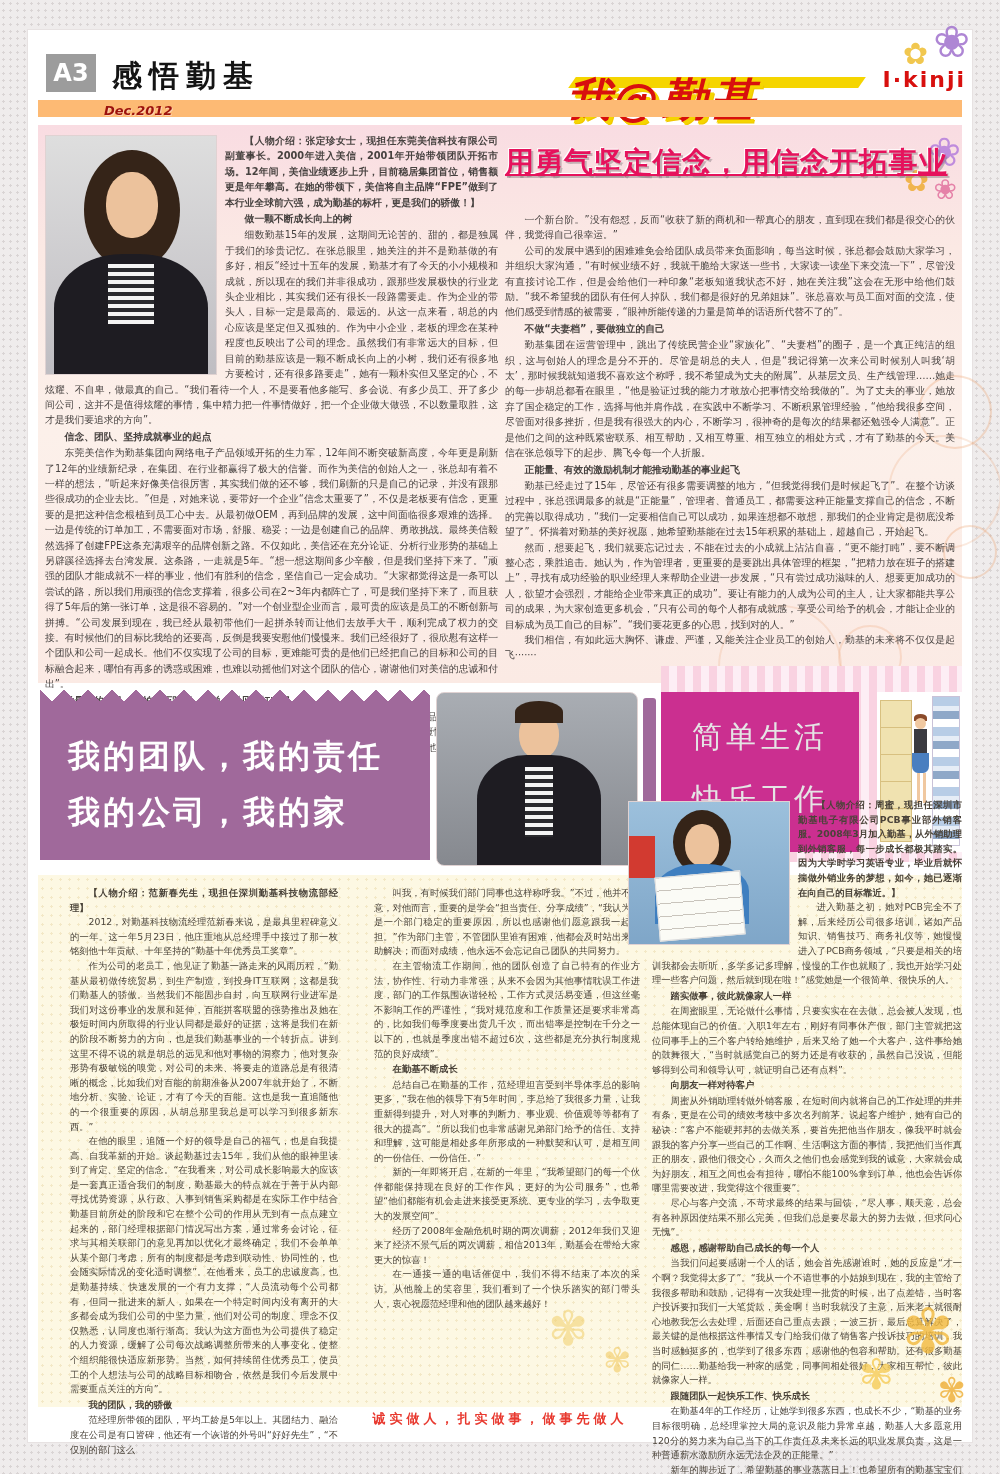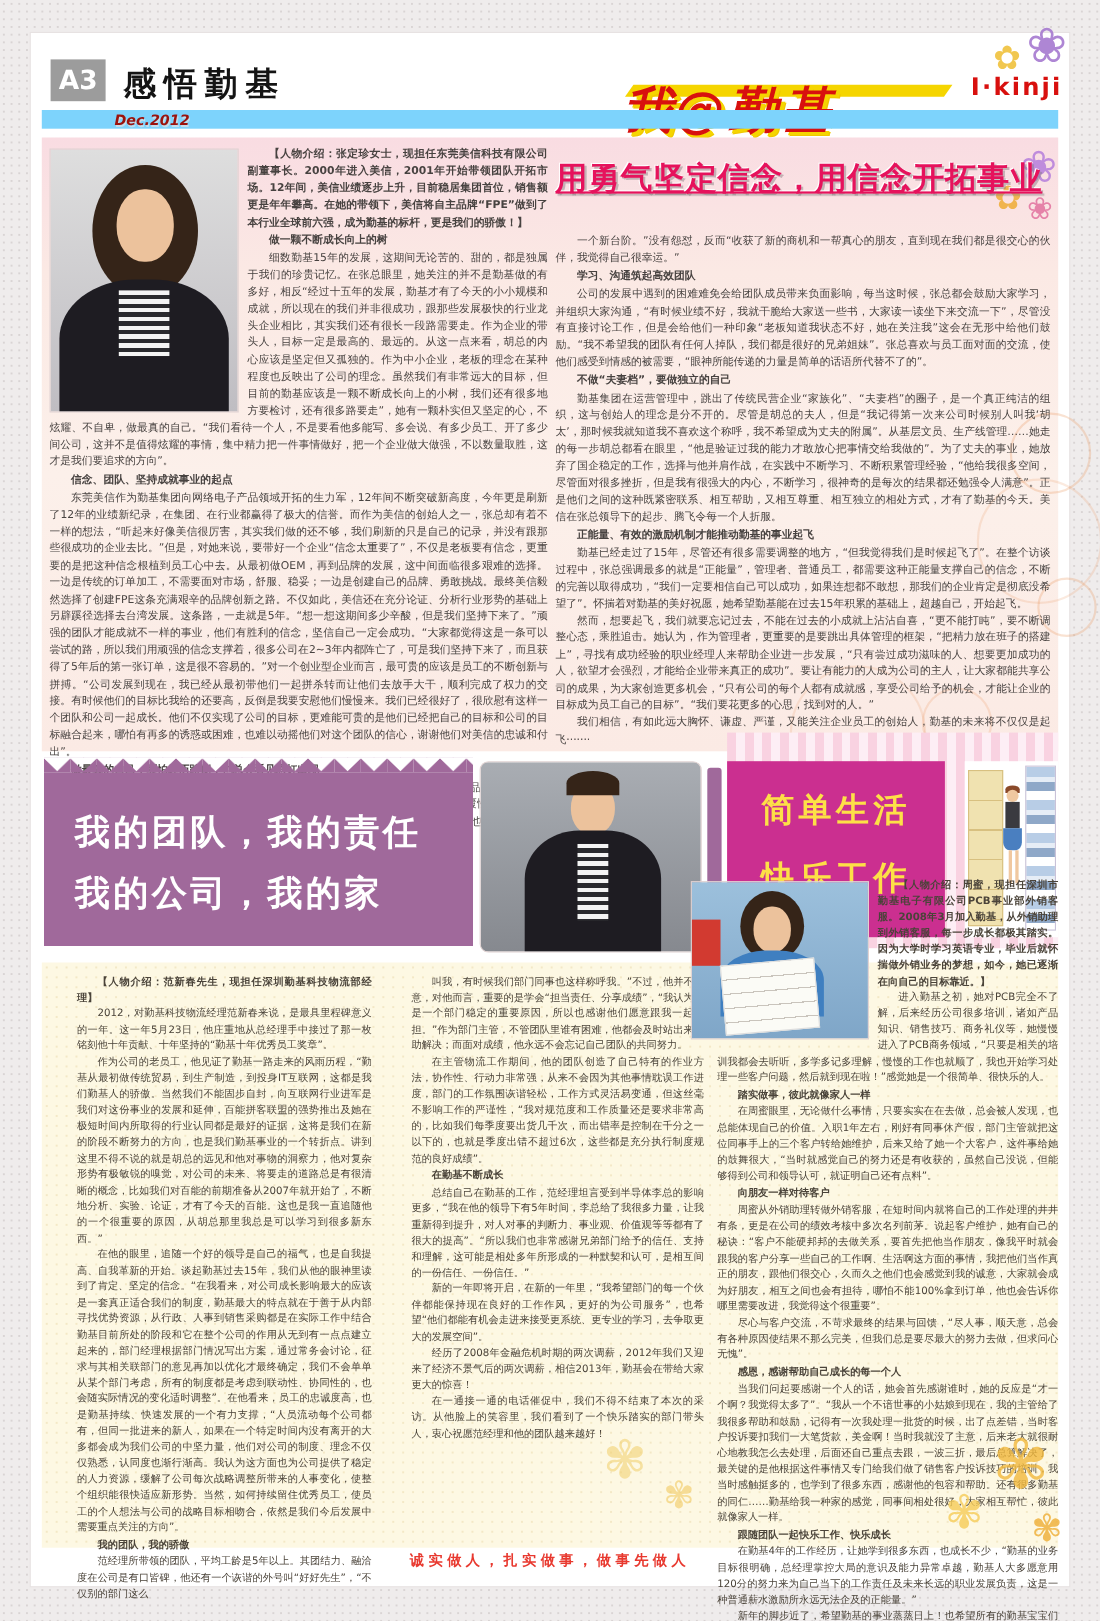--- a/index.html
+++ b/index.html
@@ -14,21 +14,21 @@
 
   
   .a3-box{position:absolute;left:18px;top:24px;width:50px;height:38px;background:#9c9c9c;color:#fff;
     font-size:24px;font-weight:bold;text-align:center;line-height:38px;}
   .section-title{position:absolute;left:84px;top:26px;font-size:30px;font-weight:bold;color:#141414;letter-spacing:7px;text-align:center;}
   .masthead{position:absolute;left:538px;top:4px;width:400px;height:62px;}
   .masthead-bar{position:absolute;left:6px;bottom:8px;width:290px;height:11px;background:#f5d500;transform:skewX(-35deg);}
   .masthead-cn{position:absolute;left:0;top:0;font-size:45px;font-weight:bold;font-style:italic;color:#d8100e;
     letter-spacing:3px;text-shadow:3px 3px 0 #f5d500,4px 4px 0 #f0c800;margin-top:36px;}
   .masthead-en{position:absolute;right:0;bottom:4px;font-size:22px;font-weight:bold;color:#d8100e;letter-spacing:2px;}
-  .red-band{position:absolute;left:10px;top:70px;width:924px;height:17px;background:#7dd3fc;}
+  .red-band{position:absolute;left:10px;top:70px;width:924px;height:17px;background:#fdba74;}
   .date-label{position:absolute;left:66px;top:3px;font-size:13px;font-weight:bold;font-style:italic;
     color:#9c120c;text-shadow:1px 1px 0 rgba(255,230,220,.55);}
 
   
   .top-article{position:absolute;left:10px;top:95px;width:924px;height:558px;
     background:linear-gradient(180deg,#f9dce2 0%,#fbe9e4 22%,#fcf0ea 55%,#fbeae4 100%);}
   .ta-col1{position:absolute;left:7px;top:8px;width:453px;--hcolor:#ef3a50;}
   .ta-col2{position:absolute;left:467px;top:8px;width:450px;--hcolor:#ef3a50;}
   .ta-col1 .blk,.ta-col2 .blk{font-size:9.8px;line-height:15.4px;color:#474240;text-align:justify;}
   .blk{text-indent:2em;}
@@ -52,21 +52,21 @@
     background-image:linear-gradient(-45deg,#a0699b 9px,transparent 0),linear-gradient(45deg,#a0699b 9px,transparent 0);
     background-size:24px 13px;background-repeat:repeat-x;}
   .team-banner-text{padding:26px 0 0 28px;}
   .team-line{font-size:32px;font-weight:bold;color:#fff;line-height:56px;letter-spacing:3px;white-space:nowrap;}
   .photo-man{position:absolute;left:408px;top:662px;width:200px;height:172px;border-radius:8px;
     background:linear-gradient(180deg,#a9adb3,#86898f);}
   .bracket-bar{position:absolute;left:615px;top:668px;width:13px;height:156px;background:#a0699b;border-radius:3px;}
   .stripe-panel{position:absolute;left:633px;top:636px;width:301px;height:196px;
     background:repeating-linear-gradient(90deg,#f9d2e1 0 8px,#fdeef5 8px 16px);}
   .life-banner{position:absolute;left:0;top:26px;width:198px;height:160px;background:#cb2f90;text-align:center;}
-  .life-line{font-size:30px;font-weight:bold;color:#fde047;line-height:62px;letter-spacing:4px;margin-top:14px;}
+  .life-line{font-size:30px;font-weight:normal;color:#e5e5e5;line-height:62px;letter-spacing:4px;margin-top:14px;}
   .life-line + .life-line{margin-top:0;}
   .clipart{position:absolute;left:216px;top:26px;width:85px;height:160px;background:#fff;}
   .cab{position:absolute;left:3px;top:8px;width:30px;height:140px;background:#f0e2b0;border:1px solid #d8c080;
     background-image:repeating-linear-gradient(180deg,transparent 0 26px,#d8c080 26px 27px);}
   .shelf{position:absolute;right:2px;top:4px;width:26px;height:148px;background:#fff;border:1px solid #c9c2d8;
     background-image:repeating-linear-gradient(180deg,#b8cde6 0 9px,#e6edf6 9px 14px,#8fa8c8 14px 22px,#fff 22px 30px);}
   .cl-head{position:absolute;left:38px;top:26px;width:11px;height:11px;background:#f0c8a0;border-radius:50%;}
   .cl-hairdo{position:absolute;left:37px;top:22px;width:13px;height:7px;background:#8a4a2a;border-radius:50% 50% 0 0;}
   .cl-torso{position:absolute;left:37px;top:37px;width:13px;height:24px;background:#3a3a40;}
   .cl-skirt{position:absolute;left:35px;top:61px;width:17px;height:20px;background:#4a7fc0;border-radius:0 0 35% 35%;}
@@ -138,21 +138,20 @@
 
     <div class="ta-col2">
       <div class="headline-wrap">
         <span class="flower" style="right:-6px;top:-4px;font-size:40px;color:#b57edc;opacity:.85;">❀</span>
         <span class="flower" style="right:26px;top:30px;font-size:30px;color:#f0b040;opacity:.9;">✿</span>
         <span class="flower" style="right:-2px;top:40px;font-size:28px;color:#e06a9a;opacity:.8;">❀</span>
         <div class="headline">用勇气坚定信念，用信念开拓事业</div>
       </div>
       <div>
           <div class="blk blk-p">一个新台阶。”没有怨怼，反而“收获了新的商机和一帮真心的朋友，直到现在我们都是很交心的伙伴，我觉得自己很幸运。”</div>
-          <div class="blk blk-h">学习、沟通筑起高效团队</div>
           <div class="blk blk-p">公司的发展中遇到的困难难免会给团队成员带来负面影响，每当这时候，张总都会鼓励大家学习，并组织大家沟通，“有时候业绩不好，我就干脆给大家送一些书，大家读一读坐下来交流一下”，尽管没有直接讨论工作，但是会给他们一种印象“老板知道我状态不好，她在关注我”这会在无形中给他们鼓励。“我不希望我的团队有任何人掉队，我们都是很好的兄弟姐妹”。张总喜欢与员工面对面的交流，使他们感受到情感的被需要，“眼神所能传递的力量是简单的话语所代替不了的”。</div>
           <div class="blk blk-h">不做“夫妻档”，要做独立的自己</div>
           <div class="blk blk-p">勤基集团在运营管理中，跳出了传统民营企业“家族化”、“夫妻档”的圈子，是一个真正纯洁的组织，这与创始人的理念是分不开的。尽管是胡总的夫人，但是“我记得第一次来公司时候别人叫我‘胡太’，那时候我就知道我不喜欢这个称呼，我不希望成为丈夫的附属”。从基层文员、生产线管理……她走的每一步胡总都看在眼里，“他是验证过我的能力才敢放心把事情交给我做的”。为了丈夫的事业，她放弃了国企稳定的工作，选择与他并肩作战，在实践中不断学习、不断积累管理经验，“他给我很多空间，尽管面对很多挫折，但是我有很强大的内心，不断学习，很神奇的是每次的结果都还勉强令人满意”。正是他们之间的这种既紧密联系、相互帮助，又相互尊重、相互独立的相处方式，才有了勤基的今天。美信在张总领导下的起步、腾飞令每一个人折服。</div>
           <div class="blk blk-h">正能量、有效的激励机制才能推动勤基的事业起飞</div>
           <div class="blk blk-p">勤基已经走过了15年，尽管还有很多需要调整的地方，“但我觉得我们是时候起飞了”。在整个访谈过程中，张总强调最多的就是“正能量”，管理者、普通员工，都需要这种正能量支撑自己的信念，不断的完善以取得成功，“我们一定要相信自己可以成功，如果连想都不敢想，那我们的企业肯定是彻底没希望了”。怀揣着对勤基的美好祝愿，她希望勤基能在过去15年积累的基础上，超越自己，开始起飞。</div>
           <div class="blk blk-p">然而，想要起飞，我们就要忘记过去，不能在过去的小成就上沾沾自喜，“更不能打盹”，要不断调整心态，乘胜追击。她认为，作为管理者，更重要的是要跳出具体管理的框架，“把精力放在班子的搭建上”，寻找有成功经验的职业经理人来帮助企业进一步发展，“只有尝过成功滋味的人、想要更加成功的人，欲望才会强烈，才能给企业带来真正的成功”。要让有能力的人成为公司的主人，让大家都能共享公司的成果，为大家创造更多机会，“只有公司的每个人都有成就感，享受公司给予的机会，才能让企业的目标成为员工自己的目标”。“我们要花更多的心思，找到对的人。”</div>
           <div class="blk blk-p">我们相信，有如此远大胸怀、谦虚、严谨，又能关注企业员工的创始人，勤基的未来将不仅仅是起飞·······</div>
         </div>
     </div>
   </div>

